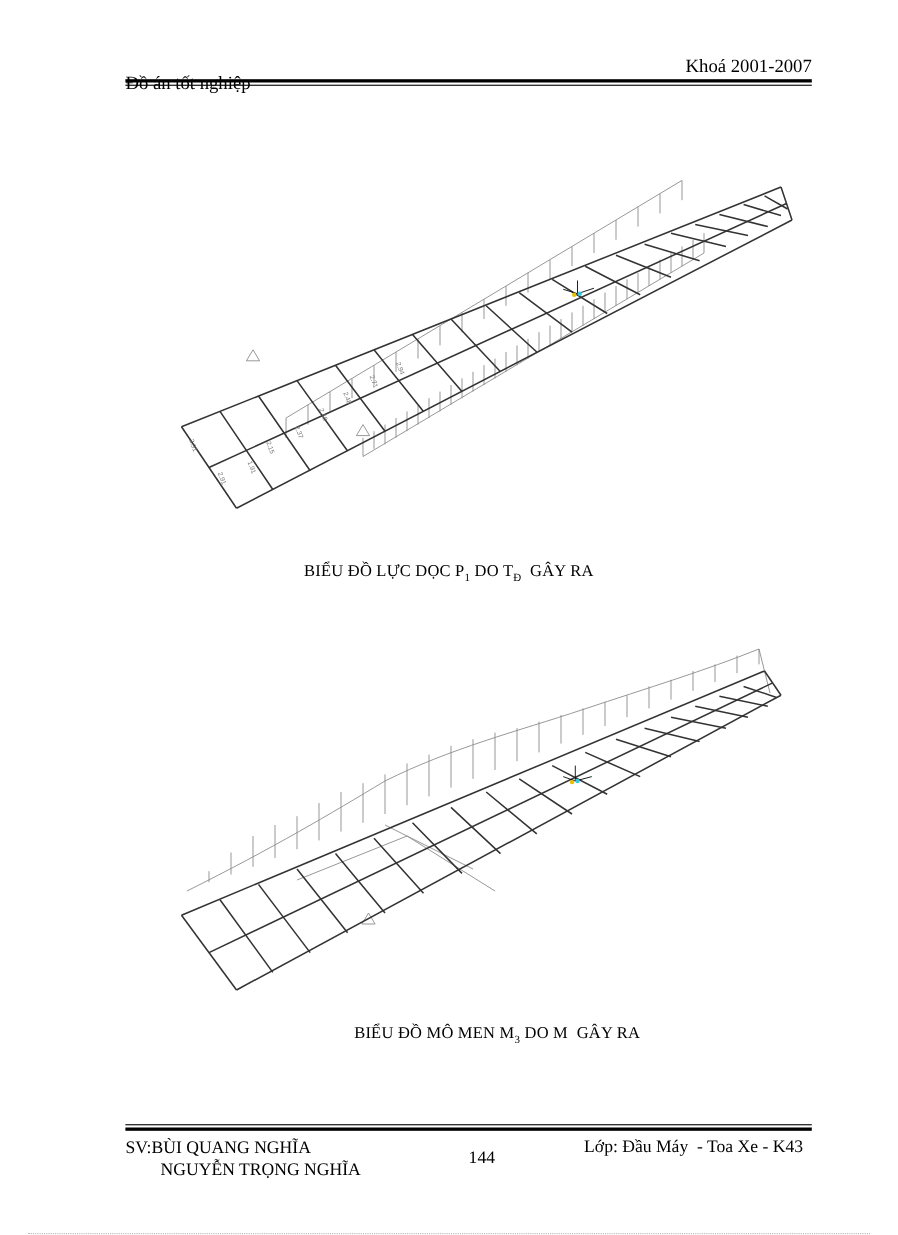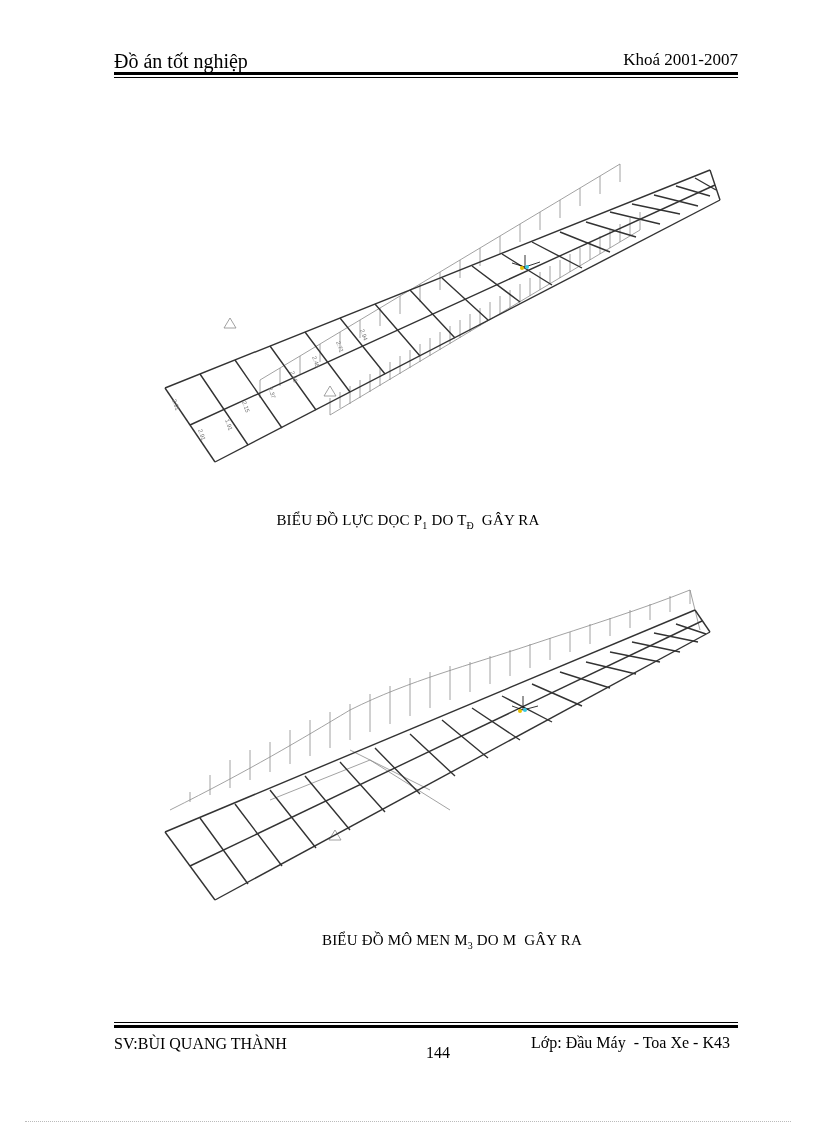--- a/index.html
+++ b/index.html
@@ -1,19 +1,19 @@
 <!DOCTYPE html>
 <html><head>
 <meta charset="utf-8">
 <style>
   html, body { margin: 0; padding: 0; background: #ffffff; }
   body { width: 816px; height: 1123px; position: relative; overflow: hidden;
          font-family: "Liberation Serif", "DejaVu Serif", serif; color: #000; }
   .header { position: absolute; left: 114px; top: 46px; width: 624px; height: 32px; }
-  .header .left { position: absolute; left: 0; top: 4px; font-size: 20px; }
+  .header .left { position: absolute; left: 0; top: 20px; font-size: 17px; }
   .header .right { position: absolute; right: 0; top: 4px; font-size: 17px; }
   .header .rule-thick { position: absolute; left: 0; right: 0; top: 26px; height: 3px; background: #000; }
   .header .rule-thin { position: absolute; left: 0; right: 0; top: 31px; height: 1px; background: #000; }
 
   .diagram { position: absolute; left: 150px; width: 580px; }
   .diagram svg { display: block; }
   #diagram-1 { top: 140px; height: 330px; }
   #diagram-2 { top: 570px; height: 350px; }
 
   .caption { position: absolute; left: 0; width: 816px; text-align: center; font-size: 15px; letter-spacing: 0.2px; }
@@ -119,19 +119,20 @@
 </div>
 
 <div class="caption" id="caption-2">
   <span>BIỂU ĐỒ MÔ MEN M</span><sub>3</sub><span> DO M</span><span style="white-space:pre">  GÂY RA</span>
 </div>
 
 <div class="footer">
   <div class="rule-thin"></div>
   <div class="rule-thick"></div>
   <div class="sv">
-    <span>SV:BÙI  QUANG THÀNH</span>
+    <span>SV:BÙI  QUANG NGHĨA</span>
+    <span class="line2">NGUYỄN  TRỌNG NGHĨA</span>
   </div>
   <span class="page-no">144</span>
   <span class="class" style="white-space:pre">Lớp: Đầu Máy  - Toa Xe - K43</span>
 </div>
 
 <div class="dotted"></div>
 
 </body></html>

